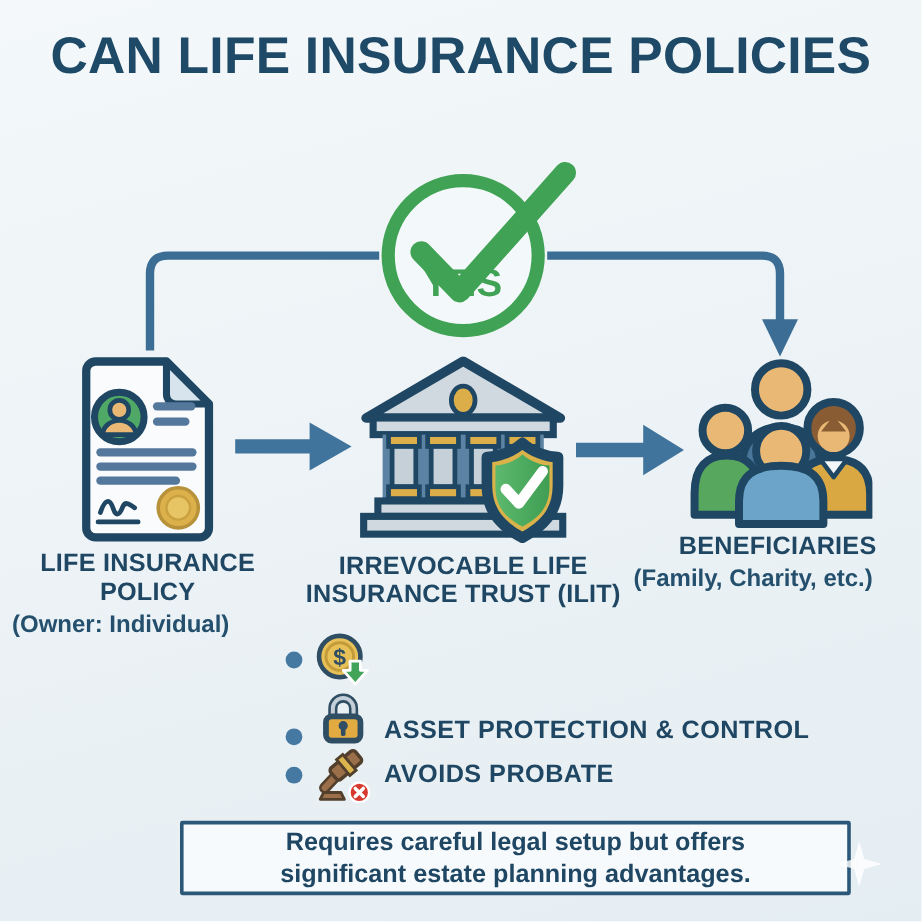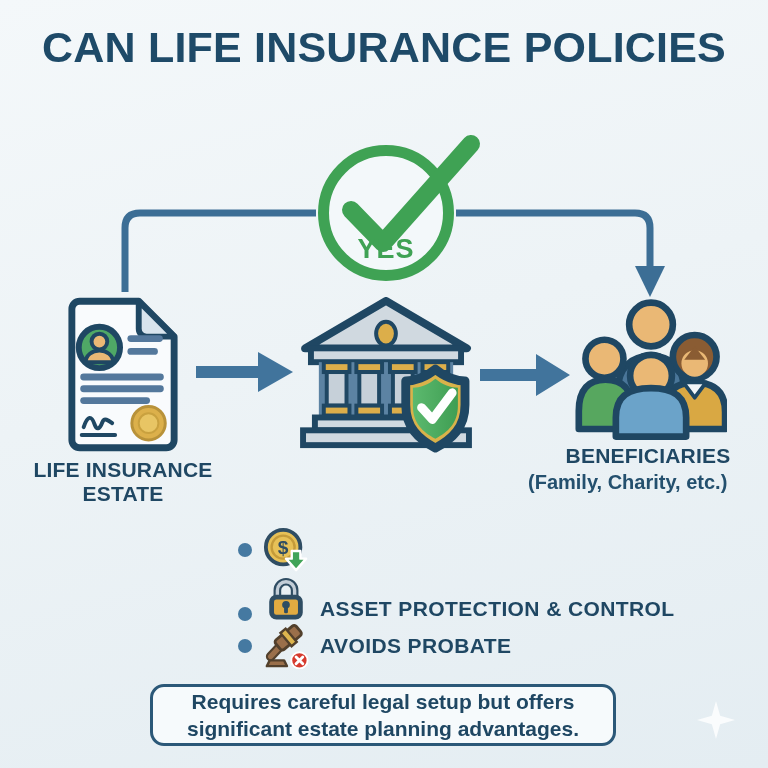--- a/index.html
+++ b/index.html
@@ -15,34 +15,34 @@
     font-size:43px;line-height:1.09;font-weight:800;color:#1e4a68;letter-spacing:.2px;
   }
   .title span{display:block;}
   
   .yes-badge{
     left:318px;top:145px;width:136px;height:136px;box-sizing:border-box;
     border:11px solid #3fa254;border-radius:50%;background:#f3f8fa;
   }
   .yes-badge .check{position:absolute;left:-20px;top:-34px;}
   .yes-label{
-    position:absolute;left:0;bottom:5px;width:100%;text-align:center;
-    color:#3fa254;font-size:27px;font-weight:800;letter-spacing:1px;
+    position:absolute;left:0;bottom:15px;width:100%;text-align:center;
+    color:#3fa254;font-size:32px;font-weight:800;letter-spacing:1px;
   }
   
   .node-label{text-align:center;font-weight:800;font-size:21px;line-height:1.16;letter-spacing:.2px;color:#1f4763;}
   .node-sublabel{font-weight:600;font-size:20px;line-height:1.2;color:#24506e;margin-top:2px;}
   
   .benefit-row{display:flex;align-items:center;gap:11px;height:46px;}
   .bullet-dot{width:14px;height:14px;border-radius:50%;background:#4579a1;flex:0 0 auto;}
   .benefit-text{font-size:21px;font-weight:800;letter-spacing:.4px;color:#1f4763;white-space:nowrap;}
   
   .note-box{
-    left:150px;top:684px;width:466px;height:62px;box-sizing:border-box;
-    border:3px solid #2b5878;border-radius:14px;background:#f6fafc;
+    left:150px;top:684px;width:559px;height:62px;box-sizing:border-box;
+    border:3px solid #2b5878;border-radius:2px;background:#f6fafc;
     display:flex;align-items:center;justify-content:center;
   }
   .note-text{width:440px;text-align:center;font-size:21px;font-weight:700;line-height:1.3;color:#1f4763;}
   
   .sparkle{
     left:697px;top:701px;width:38px;height:38px;background:rgba(255,255,255,.8);
     clip-path:polygon(50% 0,61% 39%,100% 50%,61% 61%,50% 100%,39% 61%,0 50%,39% 39%);
   }
 </style>
 </head>
@@ -156,21 +156,25 @@
       <path d="M94,140 V122 C94,100 106,91 126,91 C146,91 158,100 158,122 V140 Z" fill="#d9a843" stroke="#1f4763" stroke-width="7" stroke-linejoin="round"></path>
       <path d="M114,91 L126,107 L138,91 Z" fill="#f2f6f8" stroke="#1f4763" stroke-width="4" stroke-linejoin="round"></path>
     </g>
     <g>
       <circle cx="80" cy="84" r="22" fill="#eab875" stroke="#1f4763" stroke-width="7"></circle>
       <path d="M43,148 V128 C43,105 57,97 80,97 C103,97 117,105 117,128 V148 Z" fill="#6ba3c9" stroke="#1f4763" stroke-width="7" stroke-linejoin="round"></path>
     </g>
   </svg>
 
   <div class="abs" style="left:10px;top:458px;width:226px;">
-    <div class="node-label">LIFE INSURANCE ESTATE</div>
+    <div class="node-label">LIFE INSURANCE POLICY</div>
+    <div class="node-sublabel">(Owner: Individual)</div>
+  </div>
+  <div class="abs" style="left:240px;top:460px;width:292px;">
+    <div class="node-label">IRREVOCABLE LIFE INSURANCE TRUST (ILIT)</div>
   </div>
   <div class="abs" style="left:528px;top:444px;width:240px;">
     <div class="node-label">BENEFICIARIES</div>
     <div class="node-sublabel">(Family, Charity, etc.)</div>
   </div>
 
   <div class="abs" style="left:238px;top:527px;">
 
     <div class="benefit-row">
       <div class="bullet-dot"></div>

